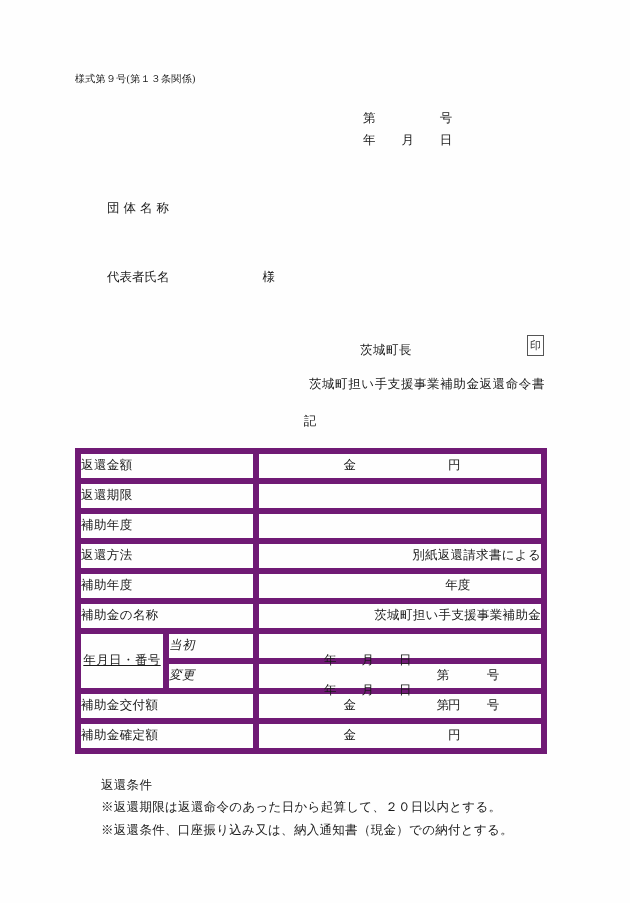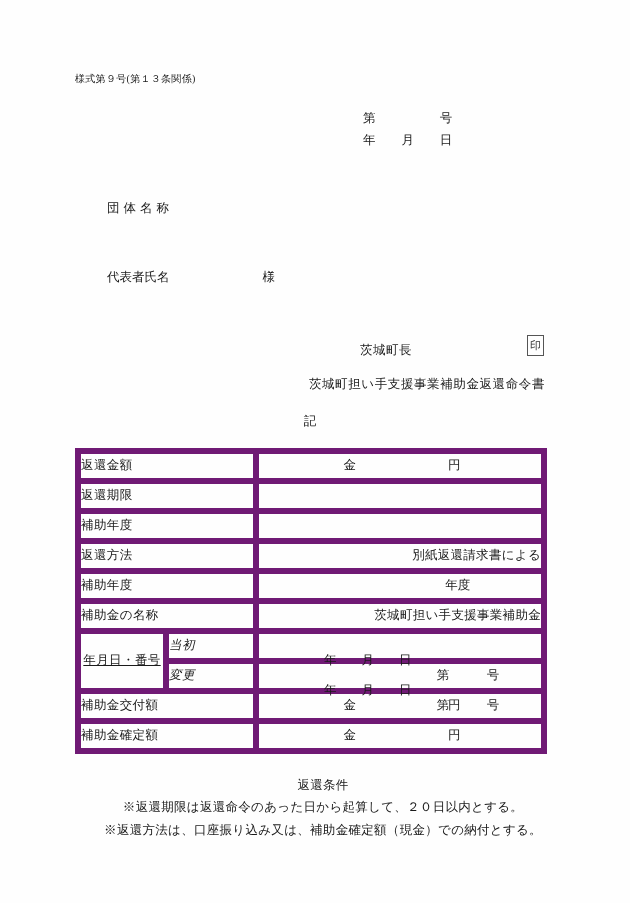--- a/index.html
+++ b/index.html
@@ -186,21 +186,20 @@
   
   .notes {
     margin-top: 20px;
     padding-left: 26px;
     font-size: 12.5px;
     line-height: 1.8;
     letter-spacing: 0.3px;
   }
   .note-line {
     white-space: pre;
-    text-align: center;
   }
 </style>
 </head>
 <body>
 
 <div class="page">
   <div class="sheet">
 
     <div class="form-no">様式第９号(第１３条関係)</div>
 
@@ -304,17 +303,17 @@
               <span class="yen-unit">円</span>
             </span>
           </td>
         </tr>
       </tbody>
     </table>
 
     <div class="notes">
       <div class="note-line">返還条件</div>
       <div class="note-line">※返還期限は返還命令のあった日から起算して、２０日以内とする。</div>
-      <div class="note-line">※返還方法は、口座振り込み又は、補助金確定額（現金）での納付とする。</div>
+      <div class="note-line">※返還条件、口座振り込み又は、納入通知書（現金）での納付とする。</div>
     </div>
 
   </div>
 </div>
 
 </body></html>

